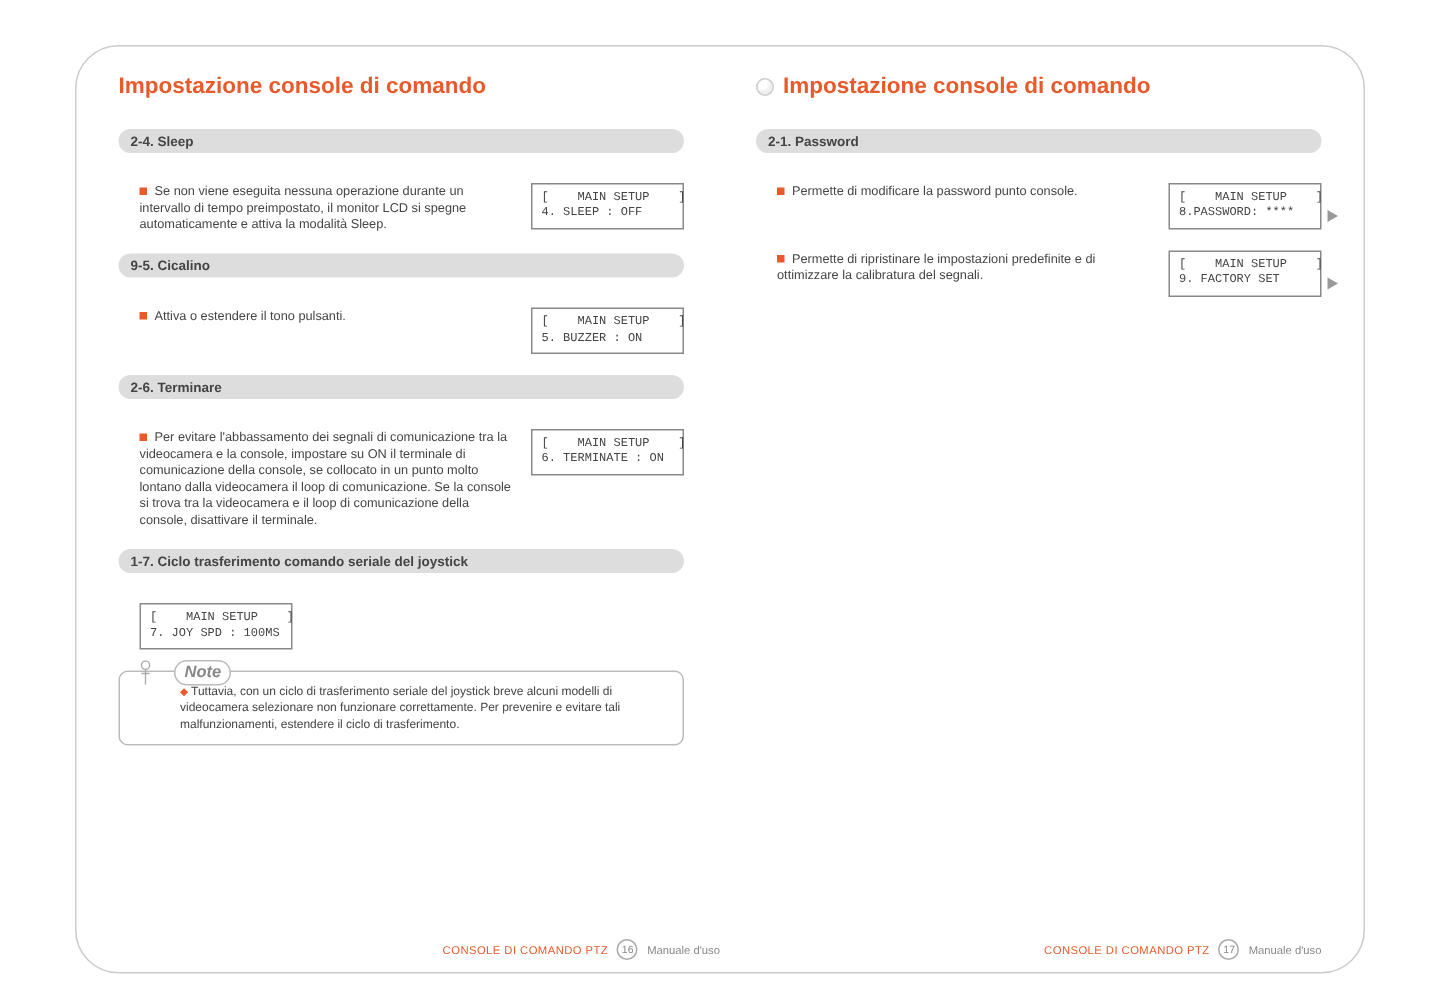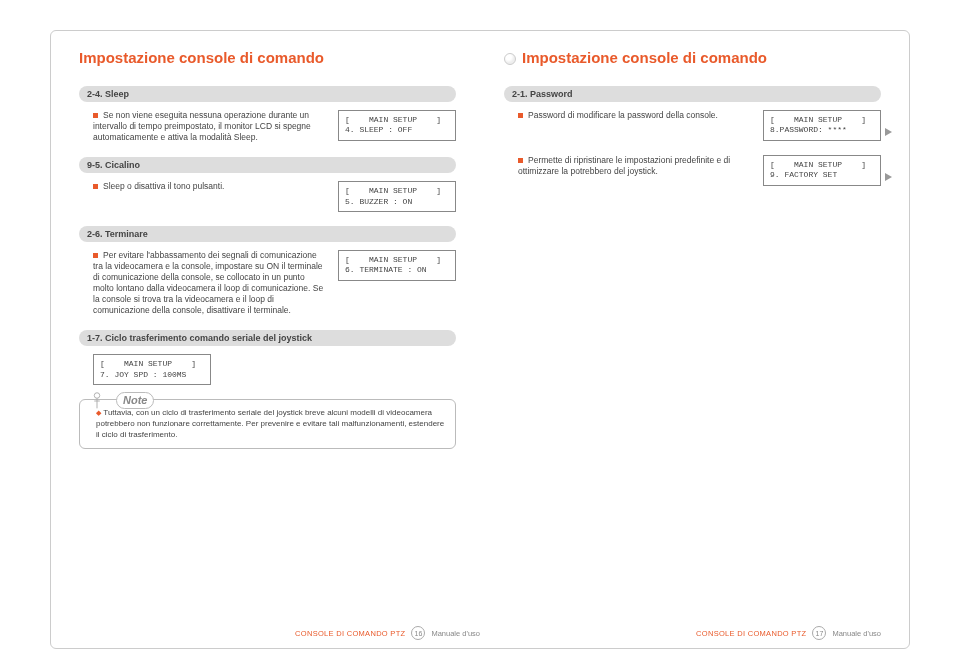--- a/index.html
+++ b/index.html
@@ -9,21 +9,21 @@
     font-family: "Helvetica Neue", Arial, sans-serif;
     font-size: 9px;
     color: #444;
     position: relative;
     overflow: hidden;
   }
   .page-wrap {
     position: absolute;
     left: 50px; right: 50px; top: 30px; bottom: 20px;
     border: 1px solid #ccc;
-    border-radius: 6px;
+    border-radius: 29px;
     padding: 18px 28px 8px 28px;
     display: flex;
     flex-direction: column;
   }
   .columns {
     display: flex;
     flex: 1;
     gap: 48px;
   }
   .col { flex: 1; min-width: 0; }
@@ -49,21 +49,21 @@
     margin-bottom: 14px;
   }
   .pill {
     background: #ddd;
     color: #444;
     font-size: 9px;
     font-weight: 600;
     padding: 3px 10px 3px 8px;
     border-radius: 10px;
     display: block;
-    margin-bottom: 8px;
+    margin-bottom: 20px;
   }
   .row {
     display: flex;
     align-items: flex-start;
     gap: 12px;
     padding-left: 14px;
   }
   .bullet-text {
     flex: 1;
     font-size: 8.5px;
@@ -75,41 +75,41 @@
     width: 5px; height: 5px;
     background: #e95a2b;
     margin-right: 5px;
     vertical-align: middle;
   }
   .setupbox {
     border: 1px solid #888;
     font-family: "Courier New", monospace;
     font-size: 8px;
     padding: 4px 6px;
-    width: 118px;
+    width: 102px;
     white-space: pre;
     line-height: 1.3;
     position: relative;
     flex-shrink: 0;
   }
   .setupbox.with-arrow::after {
     content: "";
     position: absolute;
     right: -12px;
     bottom: 4px;
     width: 0; height: 0;
     border-top: 4px solid transparent;
     border-bottom: 4px solid transparent;
     border-left: 7px solid #999;
   }
   .note-wrap {
     margin-top: 12px;
     border: 1px solid #bbb;
     border-radius: 6px;
-    padding: 8px 10px 8px 16px;
+    padding: 8px 10px 8px 40px;
     position: relative;
     font-size: 8px;
     line-height: 1.35;
   }
   .note-label {
     position: absolute;
     top: -8px;
     left: 36px;
     background: #fff;
     padding: 0 6px;
@@ -159,21 +159,21 @@
         <div class="row">
           <div class="bullet-text">Se non viene eseguita nessuna operazione durante un intervallo di tempo preimpostato, il monitor LCD si spegne automaticamente e attiva la modalità Sleep.</div>
           <div class="setupbox">[    MAIN SETUP    ]
 4. SLEEP : OFF</div>
         </div>
       </div>
 
       <div class="section">
         <div class="pill">9-5. Cicalino</div>
         <div class="row">
-          <div class="bullet-text">Sleep o disattiva il tono pulsanti.</div>
+          <div class="bullet-text">Attiva o estendere il tono pulsanti.</div>
           <div class="setupbox">[    MAIN SETUP    ]
 5. BUZZER : ON</div>
         </div>
       </div>
 
       <div class="section">
         <div class="pill">2-6. Terminare</div>
         <div class="row">
           <div class="bullet-text">Per evitare l'abbassamento dei segnali di comunicazione tra la videocamera e la console, impostare su ON il terminale di comunicazione della console, se collocato in un punto molto lontano dalla videocamera il loop di comunicazione. Se la console si trova tra la videocamera e il loop di comunicazione della console, disattivare il terminale.</div>
           <div class="setupbox">[    MAIN SETUP    ]
@@ -188,40 +188,40 @@
 7. JOY SPD : 100MS</div>
         </div>
       </div>
 
       <div class="note-wrap">
         <svg class="note-icon" viewBox="0 0 24 24">
           <circle cx="12" cy="6" r="3" fill="none" stroke="#aaa" stroke-width="1"></circle>
           <path d="M12 9 L12 20 M9 12 L15 12" stroke="#aaa" stroke-width="1" fill="none"></path>
         </svg>
         <div class="note-label">Note</div>
-        <div class="bp">Tuttavia, con un ciclo di trasferimento seriale del joystick breve alcuni modelli di videocamera potrebbero non funzionare correttamente. Per prevenire e evitare tali malfunzionamenti, estendere il ciclo di trasferimento.</div>
+        <div class="bp">Tuttavia, con un ciclo di trasferimento seriale del joystick breve alcuni modelli di videocamera selezionare non funzionare correttamente. Per prevenire e evitare tali malfunzionamenti, estendere il ciclo di trasferimento.</div>
       </div>
 
     </div>
 
     <div class="col">
       <div class="col-title right-title">Impostazione console di comando</div>
 
       <div class="section">
         <div class="pill">2-1. Password</div>
         <div class="row">
-          <div class="bullet-text">Password di modificare la password della console.</div>
+          <div class="bullet-text">Permette di modificare la password punto console.</div>
           <div class="setupbox with-arrow">[    MAIN SETUP    ]
 8.PASSWORD: ****</div>
         </div>
       </div>
 
       <div class="section">
         <div class="row">
-          <div class="bullet-text">Permette di ripristinare le impostazioni predefinite e di ottimizzare la potrebbero del joystick.</div>
+          <div class="bullet-text">Permette di ripristinare le impostazioni predefinite e di ottimizzare la calibratura del segnali.</div>
           <div class="setupbox with-arrow">[    MAIN SETUP    ]
 9. FACTORY SET</div>
         </div>
       </div>
 
     </div>
   </div>
 
   <div class="footer">
     <div class="half">

